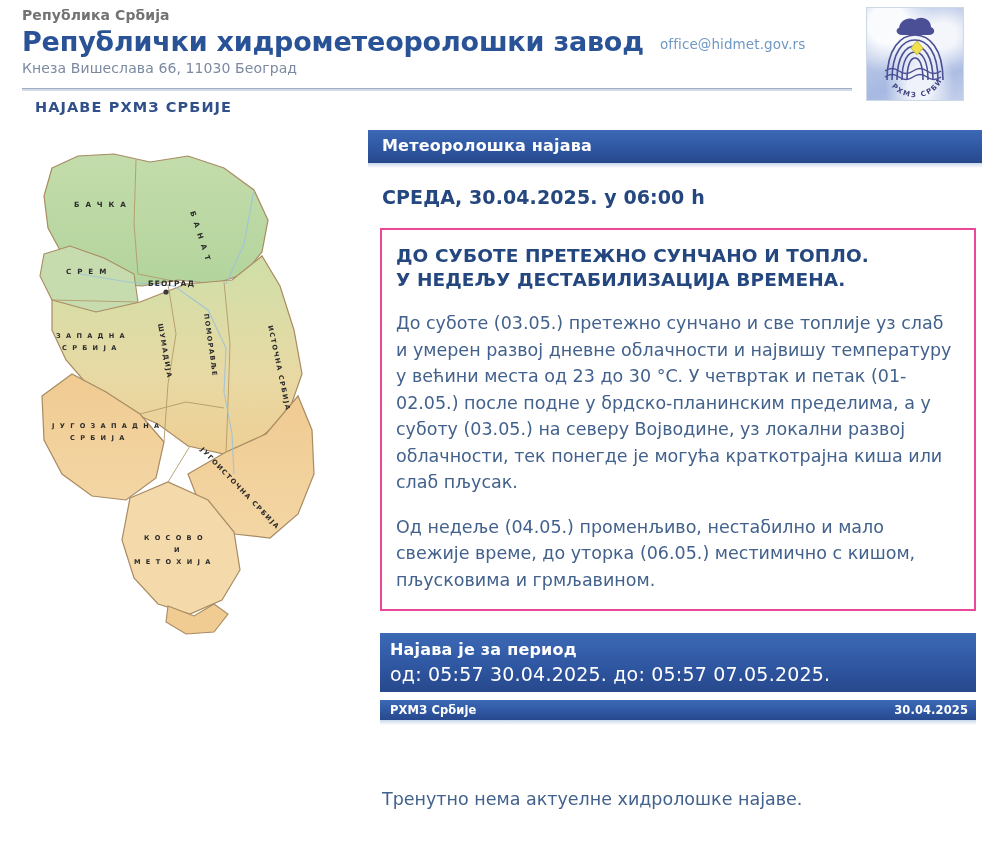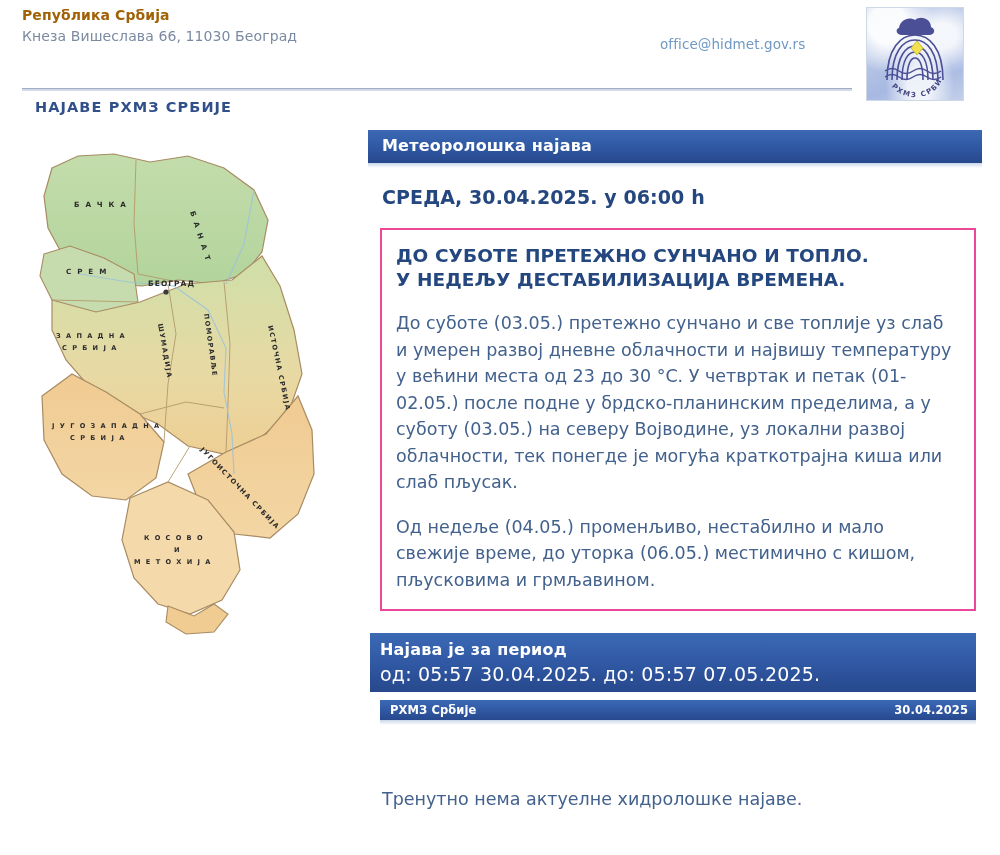--- a/index.html
+++ b/index.html
@@ -24,21 +24,21 @@
     padding: 6px 0 0 0;
   }
   .hdr-left {
     position: absolute;
     left: 22px;
     top: 6px;
   }
   .hdr-country {
     font-size: 14px;
     font-weight: 700;
-    color: #a16207;
+    color: #737373;
     letter-spacing: .1px;
     line-height: 18px;
     margin-bottom: 2px;
   }
   .hdr-title {
     font-size: 27px;
     font-weight: 700;
     color: #2a5296;
     line-height: 32px;
     letter-spacing: -.2px;
@@ -172,21 +172,21 @@
   }
   .alert-title div { white-space: nowrap; }
   .alert-p {
     font-size: 17.5px;
     line-height: 26.5px;
     color: #42618c;
     margin-top: 18px;
   }
 
   .period-bar {
-    margin: 22px 6px 0 2px;
+    margin: 22px 6px 0 12px;
     background: linear-gradient(to bottom, #3c69b4 0%, #2f57a2 55%, #27488c 100%);
     color: #ffffff;
     padding: 4px 0 5px 10px;
     line-height: 25px;
   }
   .period-l1 { font-size: 16px; font-weight: 700; letter-spacing: .2px; }
   .period-l2 { font-size: 19px; font-weight: 400; letter-spacing: .2px; }
 
   .strip {
     margin: 8px 6px 0 12px;
@@ -213,20 +213,21 @@
     margin-top: 45px;
   }
 </style>
 </head>
 <body>
 
 <div class="site-header">
 
   <div class="hdr-left">
     <div class="hdr-country">Република Србија</div>
+    <div class="hdr-title">Републички хидрометеоролошки завод</div>
     <div class="hdr-address">Кнеза Вишеслава 66, 11030 Београд</div>
   </div>
 
   <div class="hdr-email">office@hidmet.gov.rs</div>
 
   <div class="hdr-logo">
     <svg width="96" height="92" viewBox="0 0 96 92" aria-hidden="true">
       <g fill="none" stroke="#4b4f96" stroke-width="1.6">
         <path d="M20 72 C20 40, 34 27, 48 27 C62 27, 76 40, 76 72"></path>
         <path d="M25 72 C25 44, 36 32, 48 32 C60 32, 71 44, 71 72"></path>

